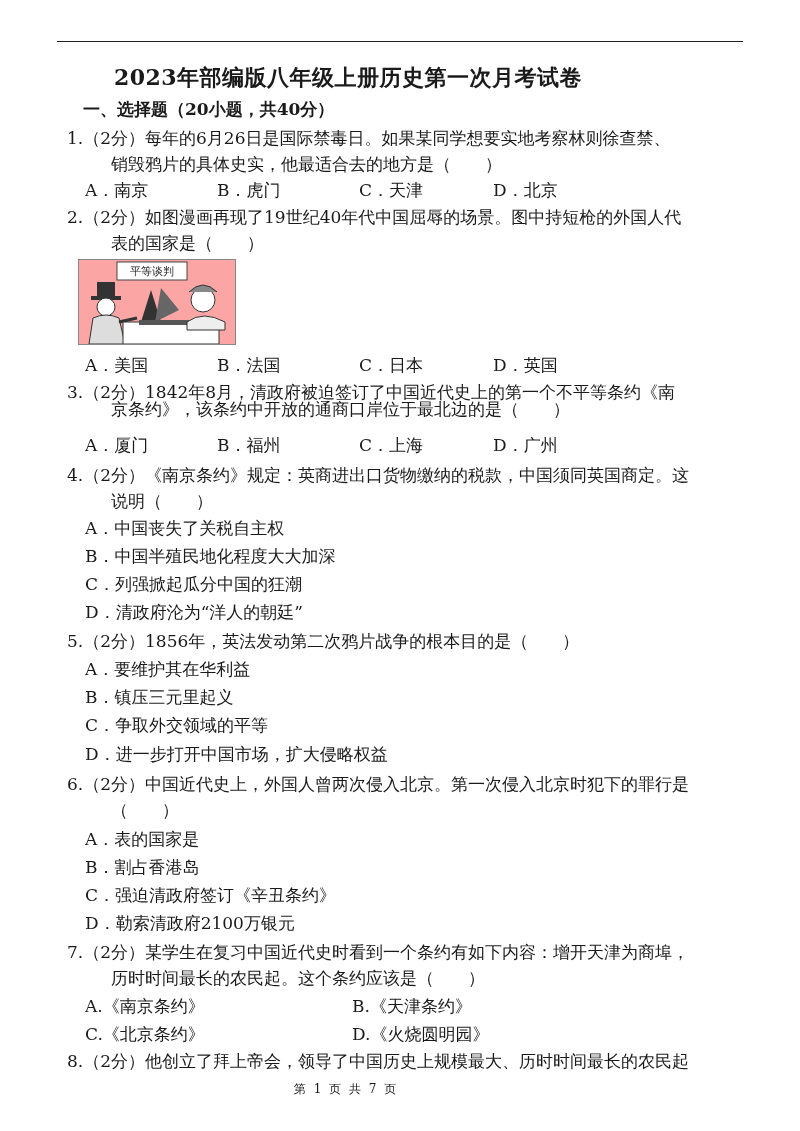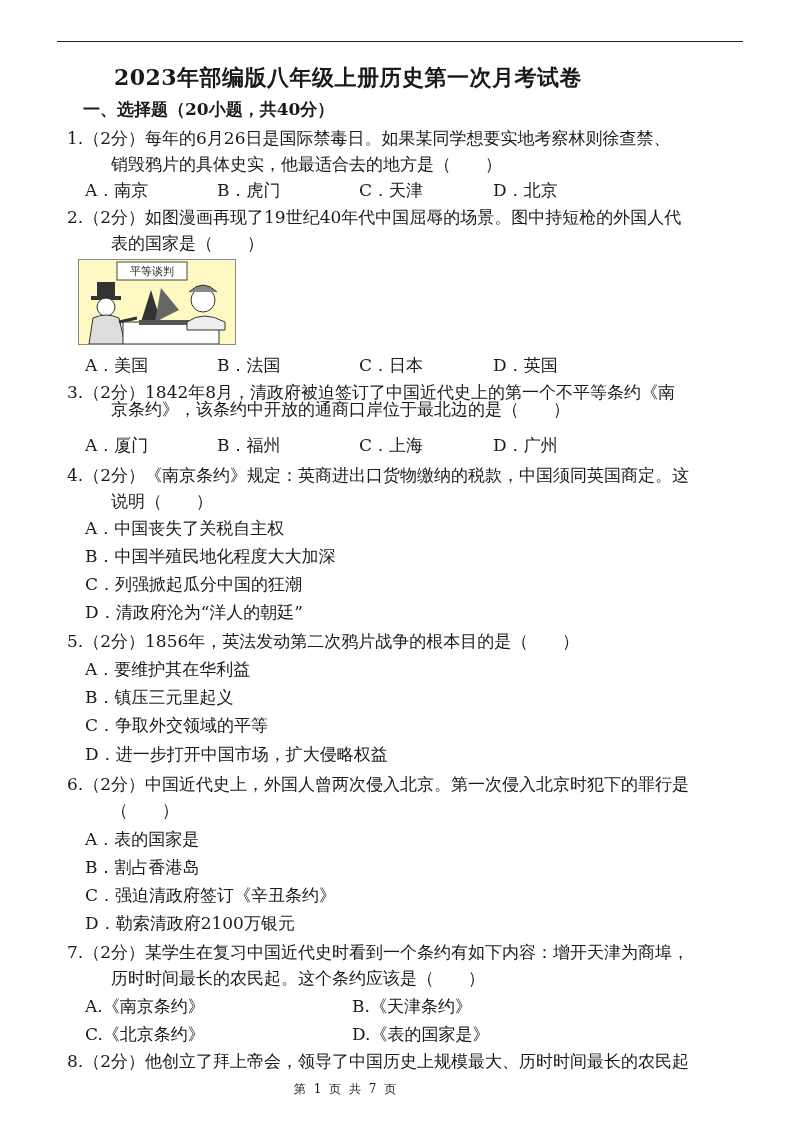--- a/index.html
+++ b/index.html
@@ -7,21 +7,21 @@
          font-family: "DejaVu Serif", "Liberation Serif", serif; color: #1a1a1a; }
   .rule { position: absolute; left: 57px; top: 41px; width: 686px; height: 1px; background: #222; }
   .title { position: absolute; left: 0; width: 696px; top: 63px; text-align: center;
            font-size: 22px; font-weight: bold; letter-spacing: 0.5px; }
   .section { position: absolute; left: 57px; top: 98px; font-size: 17px; font-weight: bold; margin-left: 26px; }
   .ln { position: absolute; font-size: 17px; white-space: nowrap; line-height: 22px; }
   .q { left: 67px; }
   .c { left: 85px; margin-left: 26px; }
   .opt { position: absolute; font-size: 17px; white-space: nowrap; line-height: 22px; }
   .cartoon { position: absolute; left: 78px; top: 259px; width: 156px; height: 84px;
-             border: 1px solid #888; background: #fef9c3; overflow: hidden; }
+             border: 1px solid #888; background: #fca5a5; overflow: hidden; }
   .cartoon svg { display: block; }
   .footer { position: absolute; left: 0; width: 692px; top: 1081px; text-align: center; font-size: 12px; letter-spacing: 2px; }
 </style>
 </head>
 <body>
 
 <div class="rule"></div>
 <div class="title">2023年部编版八年级上册历史第一次月考试卷</div>
 <div class="section">一、选择题（20小题，共40分）</div>
 
@@ -86,17 +86,17 @@
 <div class="opt" style="left:85px;top:828px">A．表的国家是</div>
 <div class="opt" style="left:85px;top:856px">B．割占香港岛</div>
 <div class="opt" style="left:85px;top:884px">C．强迫清政府签订《辛丑条约》</div>
 <div class="opt" style="left:85px;top:912px">D．勒索清政府2100万银元</div>
 
 <div class="ln q" style="top:941px">7.（2分）某学生在复习中国近代史时看到一个条约有如下内容：增开天津为商埠，</div>
 <div class="ln c" style="top:967px">历时时间最长的农民起。这个条约应该是（　　）</div>
 <div class="opt" style="left:85px;top:995px">A.《南京条约》</div>
 <div class="opt" style="left:352px;top:995px">B.《天津条约》</div>
 <div class="opt" style="left:85px;top:1023px">C.《北京条约》</div>
-<div class="opt" style="left:352px;top:1023px">D.《表的国家是》</div>
+<div class="opt" style="left:352px;top:1023px">D.《火烧圆明园》</div>
 
 <div class="ln q" style="top:1050px">8.（2分）他创立了拜上帝会，领导了中国历史上规模最大、历时时间最长的农民起</div>
 
 <div class="footer">第 1 页 共 7 页</div>
 
 </body></html>

